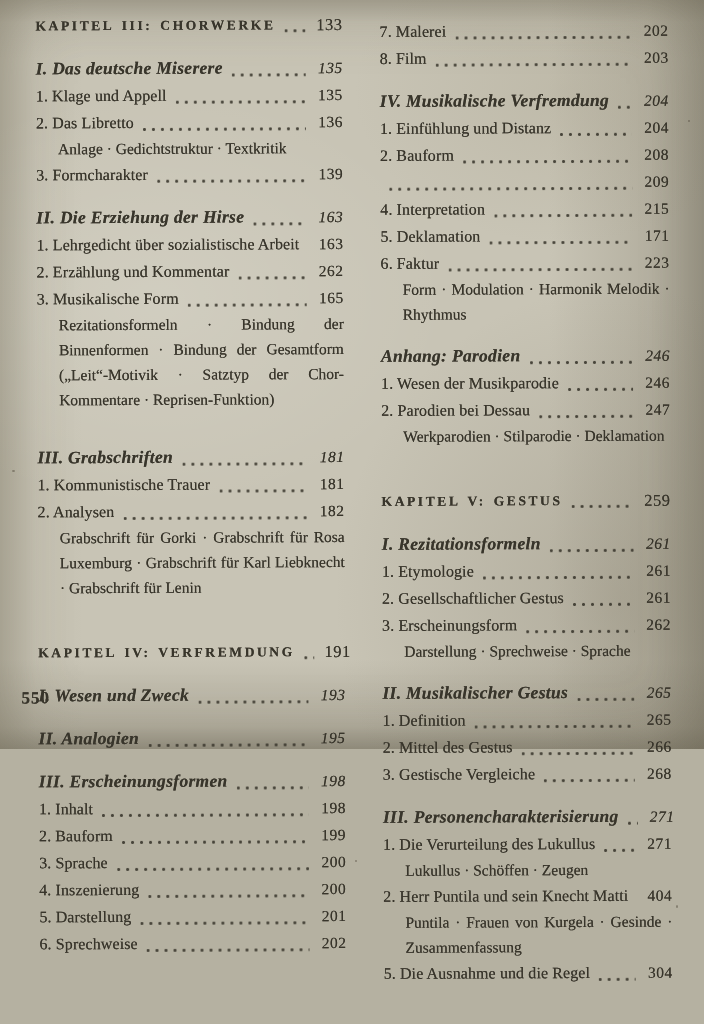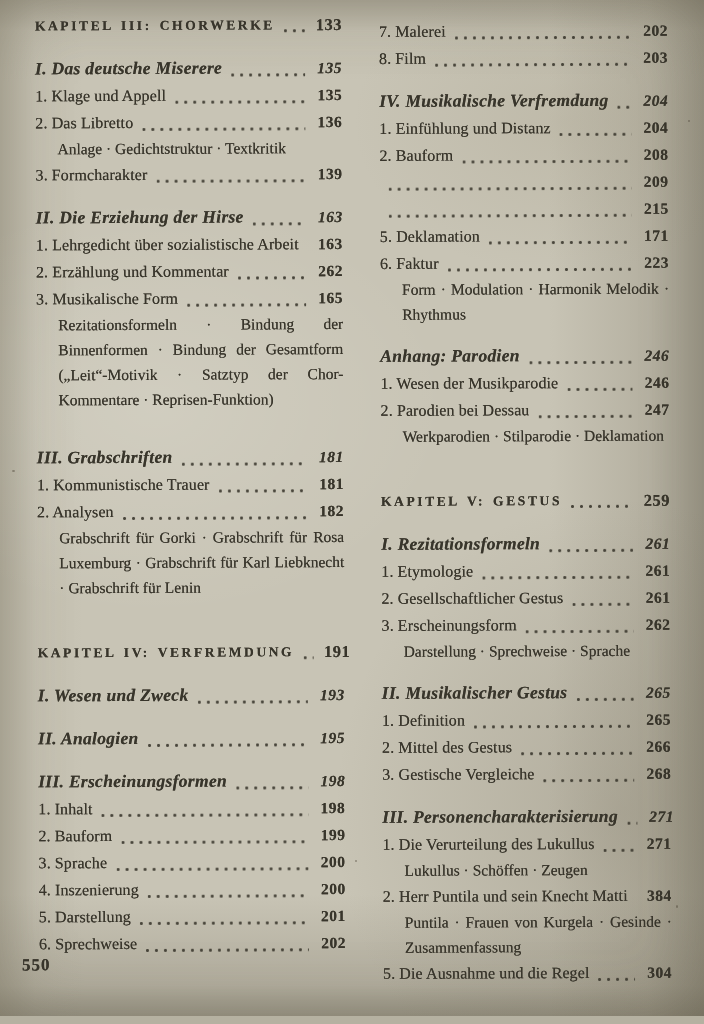--- a/index.html
+++ b/index.html
@@ -2,21 +2,21 @@
 <html><head>
 <meta charset="utf-8">
 <style>
   html,body{margin:0;padding:0;}
   body{
     width:704px;height:1024px;overflow:hidden;
     font-family:"Liberation Serif","DejaVu Serif",serif;
     background:#b5b1a1;
   }
   .scan{
-    position:relative;width:704px;height:1016px;
+    position:relative;width:704px;height:749px;
     background:
       radial-gradient(ellipse 420px 300px at 22% 40%, rgba(255,255,248,0.16), rgba(255,255,248,0) 70%),
       radial-gradient(ellipse 300px 220px at 80% 12%, rgba(148,140,116,0.18), rgba(148,140,116,0) 70%),
       radial-gradient(ellipse 380px 420px at 88% 80%, rgba(120,113,94,0.28), rgba(120,113,94,0) 75%),
       linear-gradient(90deg, rgba(128,122,103,0.28) 0%, rgba(128,122,103,0.05) 5%, rgba(0,0,0,0) 12%, rgba(0,0,0,0) 78%, rgba(116,110,92,0.22) 92%, rgba(96,91,75,0.42) 100%),
       linear-gradient(180deg, rgba(118,112,95,0.35) 0%, rgba(118,112,95,0.06) 3%, rgba(0,0,0,0) 8%, rgba(0,0,0,0) 88%, rgba(108,102,85,0.25) 97%, rgba(92,87,71,0.45) 100%),
       #c8c4b5;
     box-shadow: inset 0 0 70px rgba(95,90,70,0.30);
     color:#38352b;
   }
@@ -37,21 +37,21 @@
   .row.gap-xlarge{margin-top:40px;}
   .col .row:first-child{margin-top:0;}
   .dots{
     flex:1 1 12px;min-width:10px;height:3px;margin:0 7px 5px 9px;
     background-image:radial-gradient(circle at 1.5px 1.5px, #3b382e 1.25px, rgba(59,56,46,0) 1.7px);
     background-size:9px 3px;background-repeat:repeat-x;
     opacity:0.9;
   }
   .row.chapter .dots{margin-bottom:6px;}
   .spacefill{flex:1 1 8px;min-width:6px;}
-  .page{font-weight:bold;font-size:15.5px;min-width:30px;text-align:right;letter-spacing:0.5px;}
+  .page{font-weight:normal;font-size:15.5px;min-width:30px;text-align:right;letter-spacing:0.5px;}
   .row.chapter .page{font-size:16.5px;}
   .folio{
     position:absolute;left:20px;bottom:42px;
     font-size:17px;font-weight:bold;letter-spacing:1px;
     text-shadow:0 0 0.6px rgba(56,53,43,0.85);
   }
   
   .speck{position:absolute;border-radius:50%;background:rgba(70,65,50,0.45);}
   .s1{width:3px;height:2px;left:12px;top:470px;}
   .s2{width:2px;height:2px;left:688px;top:120px;}
@@ -202,20 +202,21 @@
         <div class="row item">
           <span class="label">2. Bauform</span>
           <span class="dots"></span>
           <span class="page">208</span>
         </div>
         <div class="row item">
           <span class="dots"></span>
           <span class="page">209</span>
         </div>
         <div class="row item">
+          <span class="label">4. Interpretation</span>
           <span class="dots"></span>
           <span class="page">215</span>
         </div>
         <div class="row item">
           <span class="label">5. Deklamation</span>
           <span class="dots"></span>
           <span class="page">171</span>
         </div>
         <div class="row item">
           <span class="label">6. Faktur</span>
@@ -292,21 +293,21 @@
         </div>
         <div class="row item">
           <span class="label">1. Die Verurteilung des Lukullus</span>
           <span class="dots"></span>
           <span class="page">271</span>
         </div>
         <div class="row sub">Lukullus · Schöffen · Zeugen</div>
         <div class="row item">
           <span class="label">2. Herr Puntila und sein Knecht Matti</span>
           <span class="spacefill"></span>
-          <span class="page">384</span>
+          <span class="page">404</span>
         </div>
         <div class="row sub">Puntila · Frauen von Kurgela · Gesinde · Zusammenfassung</div>
         <div class="row item">
           <span class="label">5. Die Ausnahme und die Regel</span>
           <span class="dots"></span>
           <span class="page">304</span>
         </div>
       </div>
     <div class="folio">550</div>
   </div>

